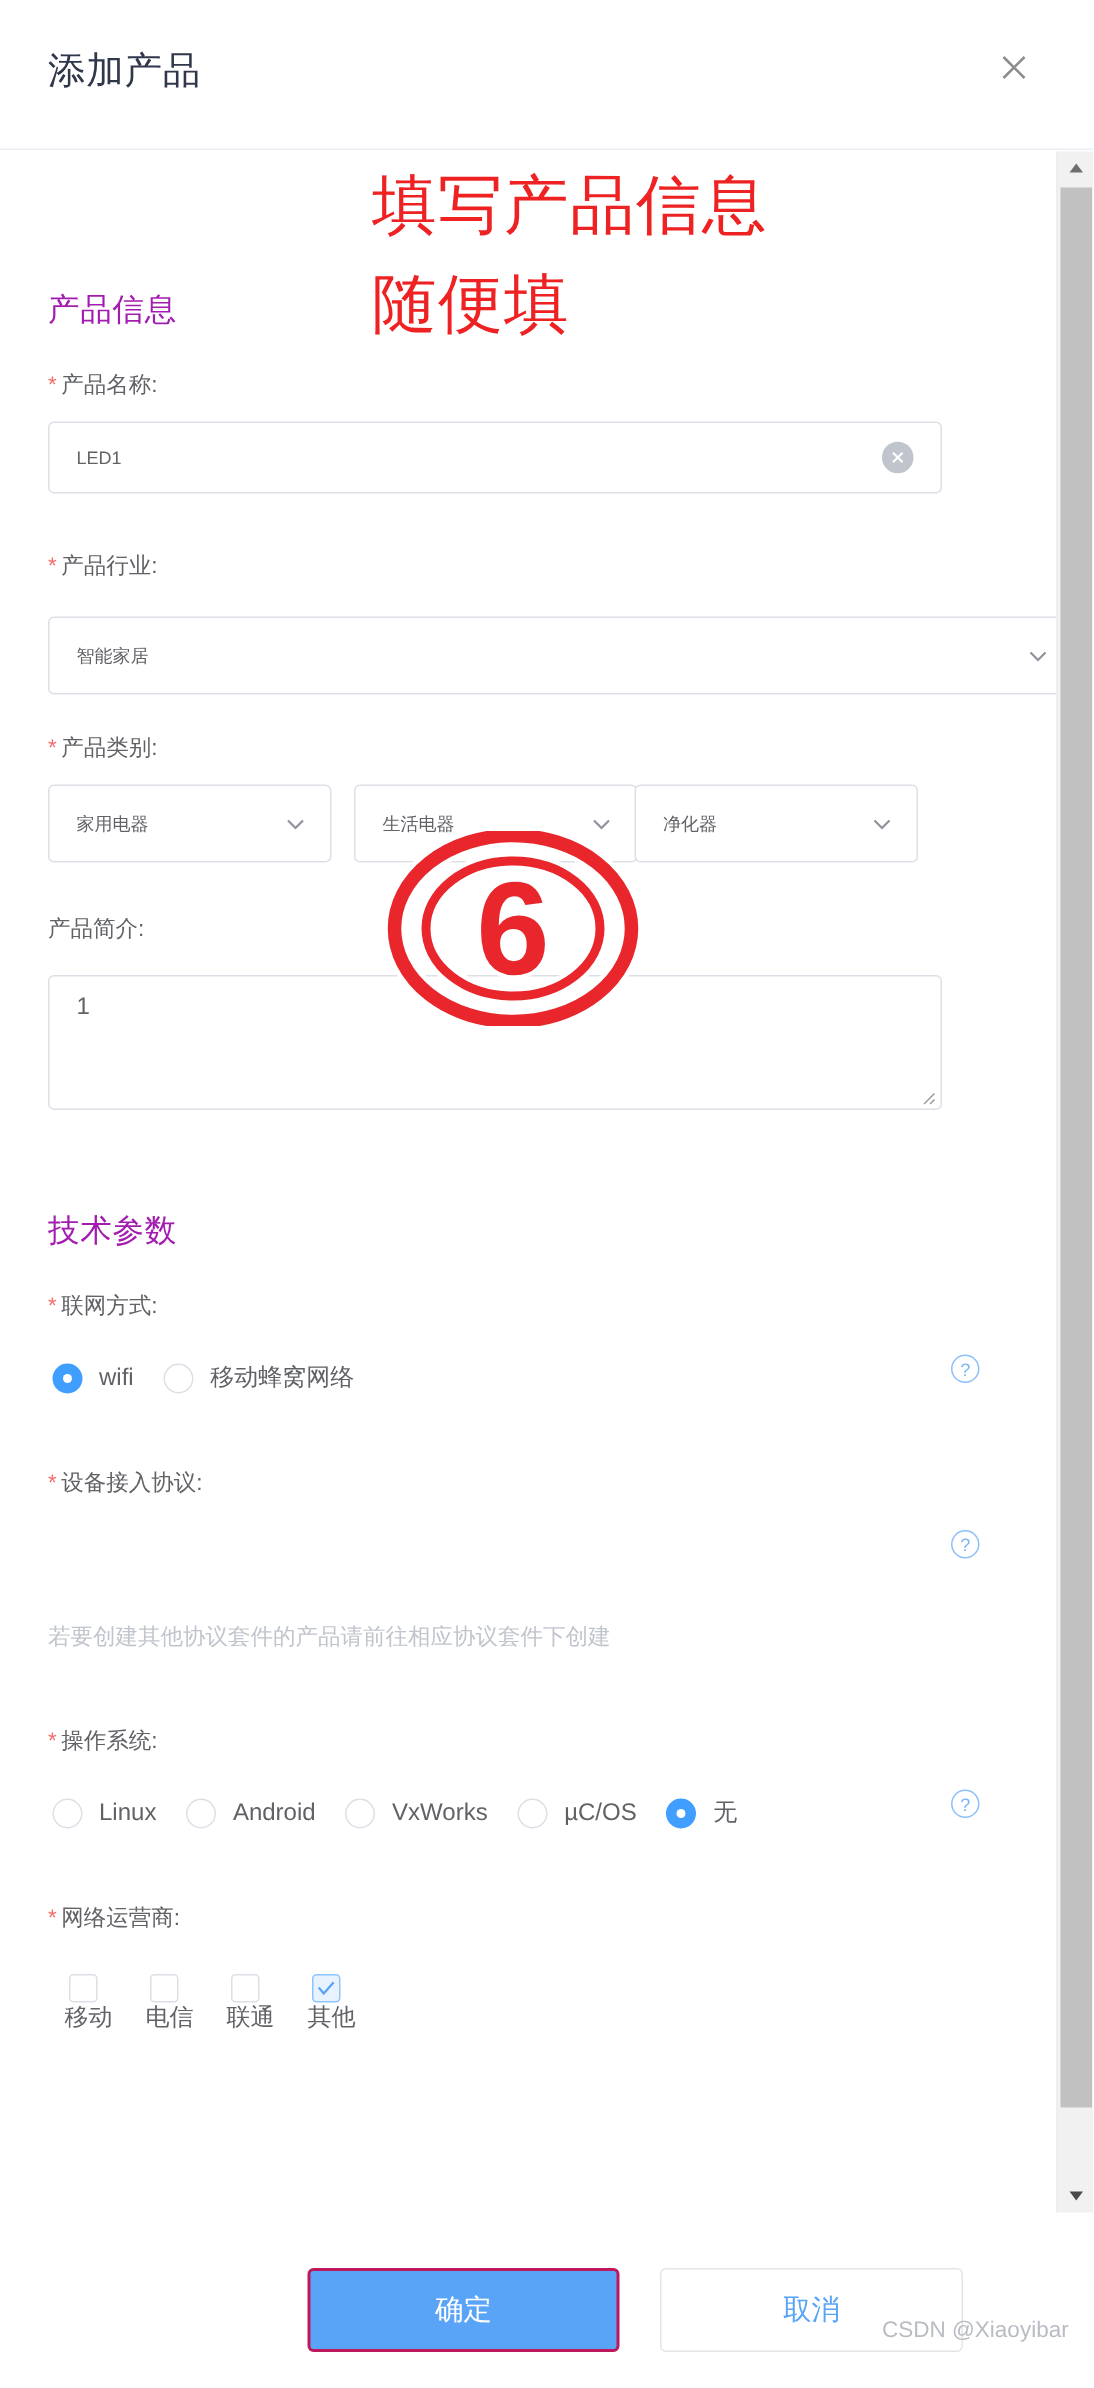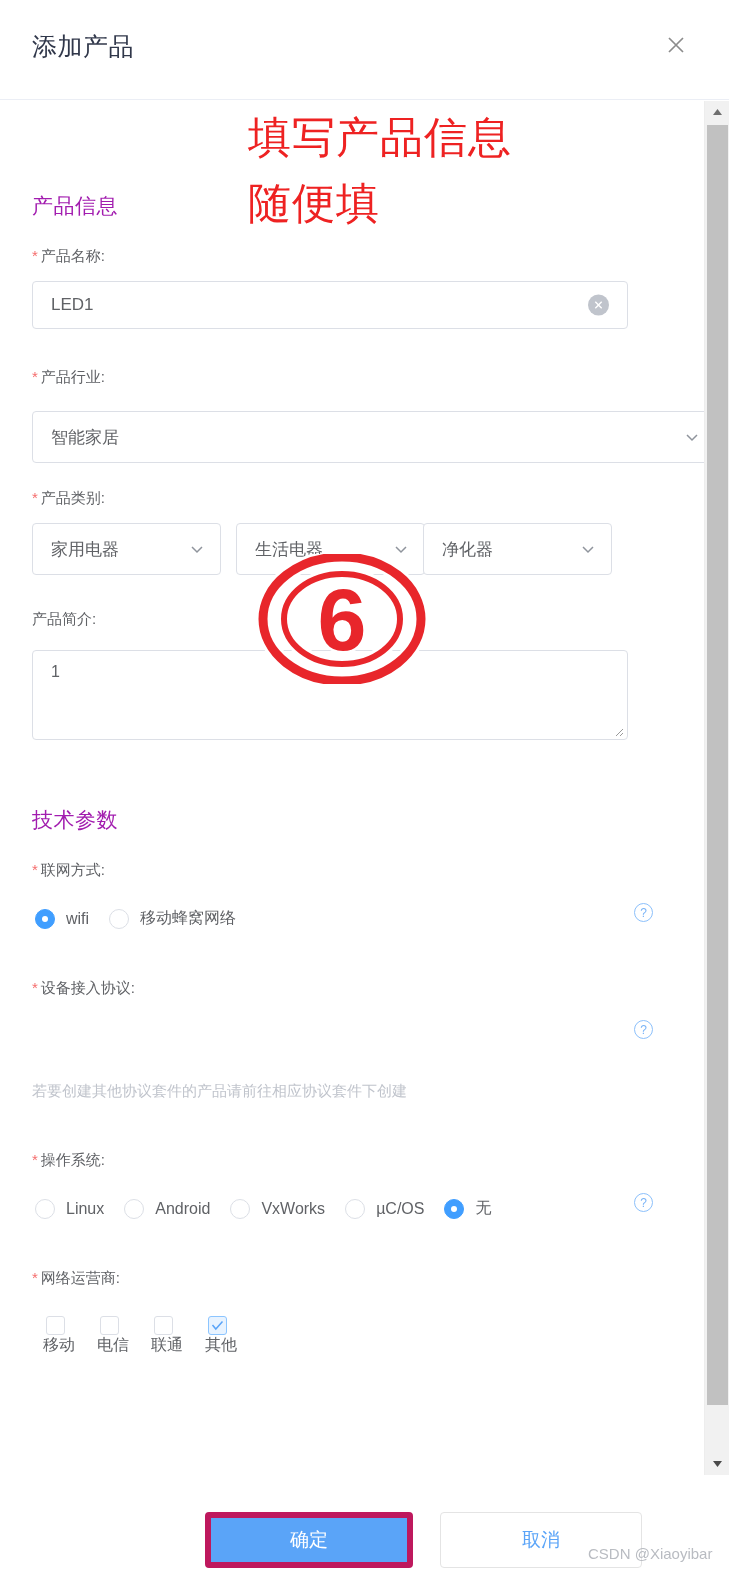--- a/index.html
+++ b/index.html
@@ -88,21 +88,21 @@
   .input-box {
     position: absolute;
     border: 1px solid #dcdfe6;
     border-radius: 4px;
     background: #fff;
     display: flex;
     align-items: center;
   }
   .input-text {
     padding-left: 18px;
-    font-size: 17px;
+    font-size: 12px;
     color: #606266;
     flex: 1;
     white-space: nowrap;
     overflow: hidden;
   }
   .select-caret {
     position: absolute;
     right: 16px; top: 50%;
     transform: translateY(-50%);
     width: 14px; height: 14px;
@@ -197,21 +197,21 @@
     position: absolute;
     height: 56px;
     border-radius: 4px;
     display: flex; align-items: center; justify-content: center;
     font-size: 19px;
     cursor: pointer;
     user-select: none;
   }
   .btn-primary {
     left: 205px; top: 36px; width: 208px;
-    background: #5aa4f8; color: #fff; border: 6px solid #be185d;
+    background: #5aa4f8; color: #fff; border: 2px solid #be185d;
   }
   .btn-default {
     left: 440px; top: 36px; width: 202px;
     background: #fff; color: #5aa4f8; border: 1px solid #e4e4e4;
   }
   .watermark {
     position: absolute;
     left: 588px; top: 1545px;
     font-size: 15px;
     color: #b9bcc2;

